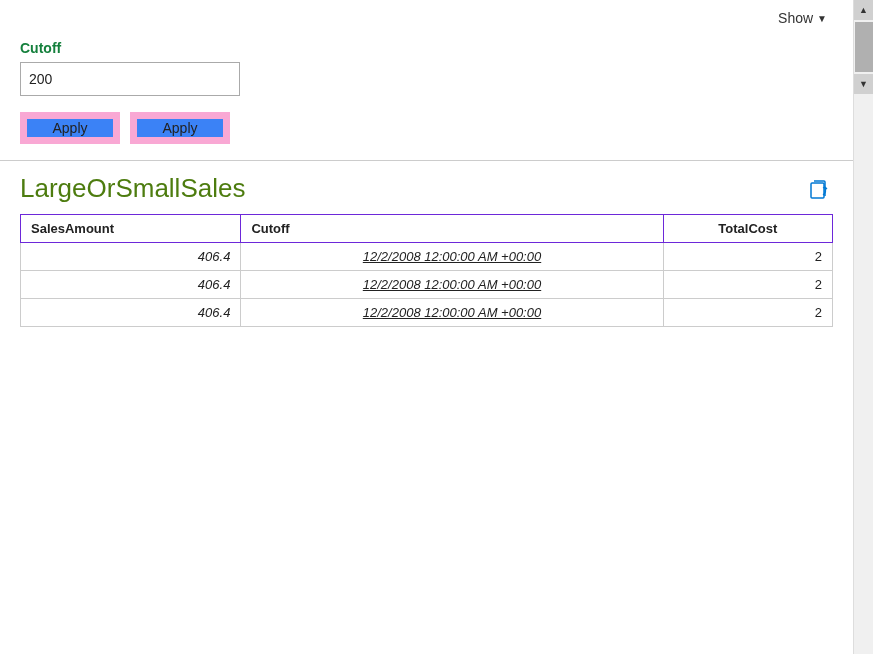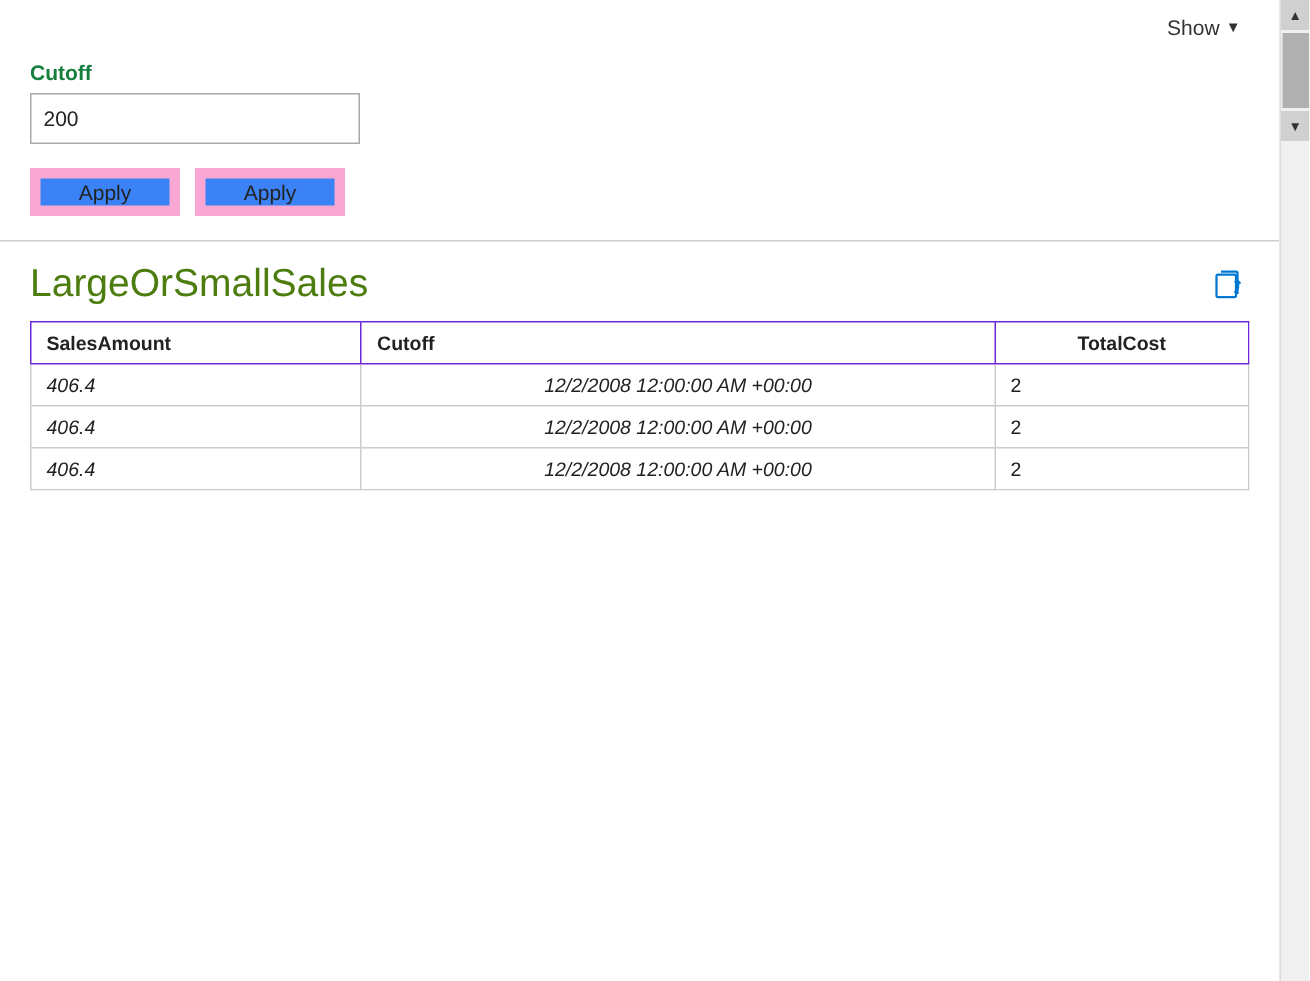--- a/index.html
+++ b/index.html
@@ -115,25 +115,27 @@
       padding: 6px 10px;
       text-align: left;
       font-weight: 600;
       color: #222;
     }
 
     .data-table td {
       border: 1px solid #ccc;
       padding: 6px 10px;
       color: #222;
+      text-align: right;
     }
 
     .data-table td.date-cell {
       text-align: center;
       font-style: italic;
+      text-decoration: underline;
     }
 
     .data-table td.amount-cell {
       font-style: italic;
     }
 
     .data-table td.cost-cell {
       font-style: normal;
     }
 

